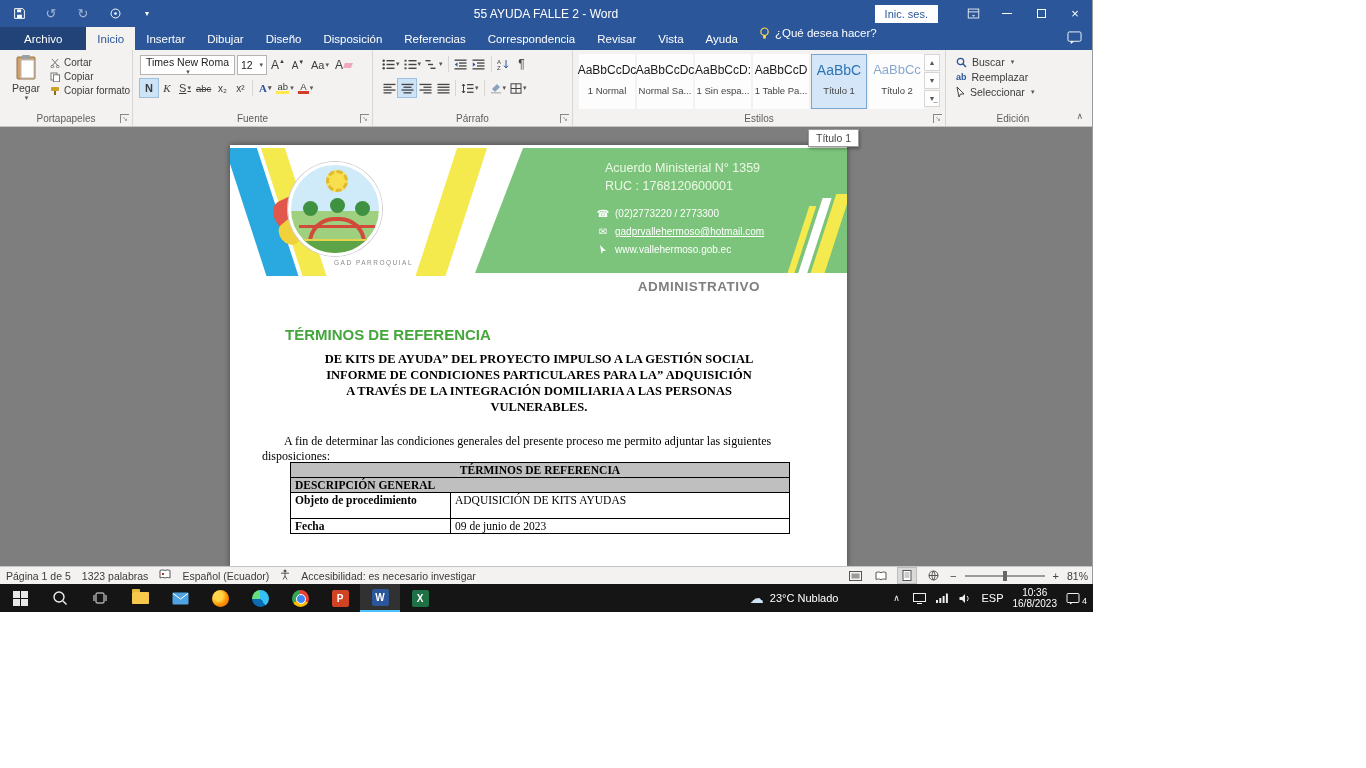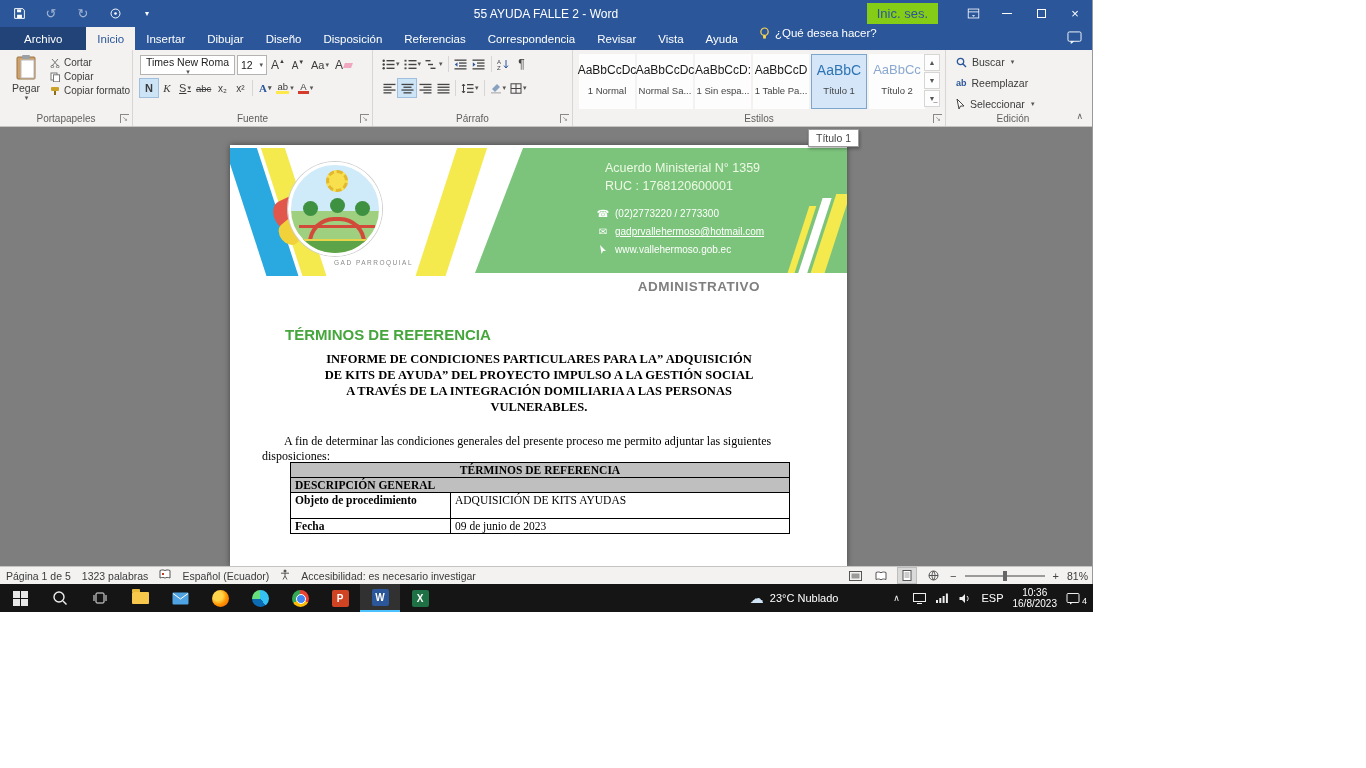--- a/index.html
+++ b/index.html
@@ -9,21 +9,21 @@
   
   .word-window { position:absolute; left:0; top:0; width:1093px; height:584px; background:#f3f2f1; border-right:1px solid #9a9a9a; }
 
   
   .titlebar { position:absolute; left:0; top:0; width:100%; height:27px; background:#2b579a; color:#fff; display:flex; align-items:center; }
   .qat { display:flex; align-items:center; gap:14px; padding-left:10px; }
   .qat .qbtn { display:flex; align-items:center; justify-content:center; width:18px; height:18px; font-size:13px; color:#fff; }
   .qat .dim { opacity:.55; }
   .win-title { position:absolute; left:0; right:0; text-align:center; font-size:12px; color:#fff; pointer-events:none; }
   .tb-right { position:absolute; right:0; top:0; height:27px; display:flex; align-items:center; }
-  .signin { background:#84cc16; color:#2b579a; font-size:13px; padding:3px 10px; margin-right:18px; cursor:pointer; }
+  .signin { background:#ffffff; color:#2b579a; font-size:11px; padding:3px 10px; margin-right:18px; cursor:pointer; }
   .wbtn { width:34px; height:27px; display:flex; align-items:center; justify-content:center; color:#fff; font-size:13px; }
   .restore-glyph { width:9px; height:9px; border:1px solid #fff; display:inline-block; }
   .min-glyph { width:10px; height:1px; background:#fff; display:inline-block; }
 
   
   .ribbon-tabs { position:absolute; left:0; top:27px; width:100%; height:23px; background:#2b579a; display:flex; align-items:stretch; font-size:11.5px; color:#fff; }
   .rtab { display:flex; align-items:center; padding:0 11px; cursor:pointer; white-space:nowrap; }
   .rtab.archivo { background:rgba(0,0,0,.22); padding:0 24px; }
   .rtab.active { background:#f3f2f1; color:#2b579a; }
   .tellme { display:flex; gap:5px; padding:0 10px; font-size:11.5px; }
@@ -71,21 +71,21 @@
   .scard .sample { font-size:12px; color:#1a1a1a; line-height:16px; white-space:nowrap; }
   .scard .sname { font-size:9.5px; color:#444; margin-top:7px; white-space:nowrap; }
   .scard.sel { background:#d4e6f8; border:1px solid #7da6cc; }
   .scard.h1 .sample { color:#2e74b5; font-size:14px; }
   .scard.h2 .sample { color:#8aa8cf; font-size:13px; }
   .gal-arrows { position:absolute; right:5px; top:4px; width:16px; display:flex; flex-direction:column; gap:1px; }
   .gal-arrows .ab { height:17px; background:#fdfdfd; border:1px solid #d8d6d4; font-size:7px; color:#555; display:flex; align-items:center; justify-content:center; cursor:pointer; }
 
   
   .g-edit { left:946px; width:134px; border-right:none; }
-  .edit-col { position:absolute; left:10px; top:6px; display:flex; flex-direction:column; gap:9px; }
+  .edit-col { position:absolute; left:10px; top:6px; display:flex; flex-direction:column; gap:3px; }
   .edit-item { display:flex; align-items:center; gap:5px; font-size:10.5px; color:#3b3b3b; cursor:pointer; white-space:nowrap; }
   .ribbon-collapse { position:absolute; right:9px; bottom:5px; color:#666; font-size:9px; cursor:pointer; }
 
   
   .doc-area { position:absolute; left:0; top:127px; width:100%; height:439px; background:#7e7e7e; overflow:hidden; }
   .style-tooltip { position:absolute; left:808px; top:2px; background:#fff; border:1px solid #9b9b9b; box-shadow:1px 2px 3px rgba(0,0,0,.3); font-size:10.5px; color:#444; padding:2px 7px; z-index:20; }
   .page { position:absolute; left:230px; top:18px; width:617px; height:421px; background:#fff; box-shadow:0 0 6px rgba(0,0,0,.45); overflow:hidden; }
 
   
   .hdr { position:absolute; left:0; top:3px; width:617px; height:128px; overflow:hidden; }
@@ -574,22 +574,22 @@
             <div class="deck"></div>
             <div class="ground"></div>
           </div>
           <div class="org-small">GAD PARROQUIAL</div>
         </div>
 
         <div class="dept">ADMINISTRATIVO</div>
         <div class="doc-title">TÉRMINOS DE REFERENCIA</div>
 
         <div class="subtitle">
+          <div>DE KITS DE AYUDA” DEL PROYECTO IMPULSO A LA GESTIÓN SOCIAL</div>
           <div>INFORME DE CONDICIONES PARTICULARES PARA LA” ADQUISICIÓN</div>
-          <div>DE KITS DE AYUDA” DEL PROYECTO IMPULSO A LA GESTIÓN SOCIAL</div>
           <div>A TRAVÉS DE LA INTEGRACIÓN DOMILIARIA A LAS PERSONAS</div>
           <div>VULNERABLES.</div>
         </div>
 
         <div class="intro">A fin de determinar las condiciones generales del presente proceso me permito adjuntar las siguientes disposiciones:</div>
 
         <table class="doc-table">
           <tbody>
               <tr>
                 <td class="thead" colspan="2">TÉRMINOS DE REFERENCIA</td>

